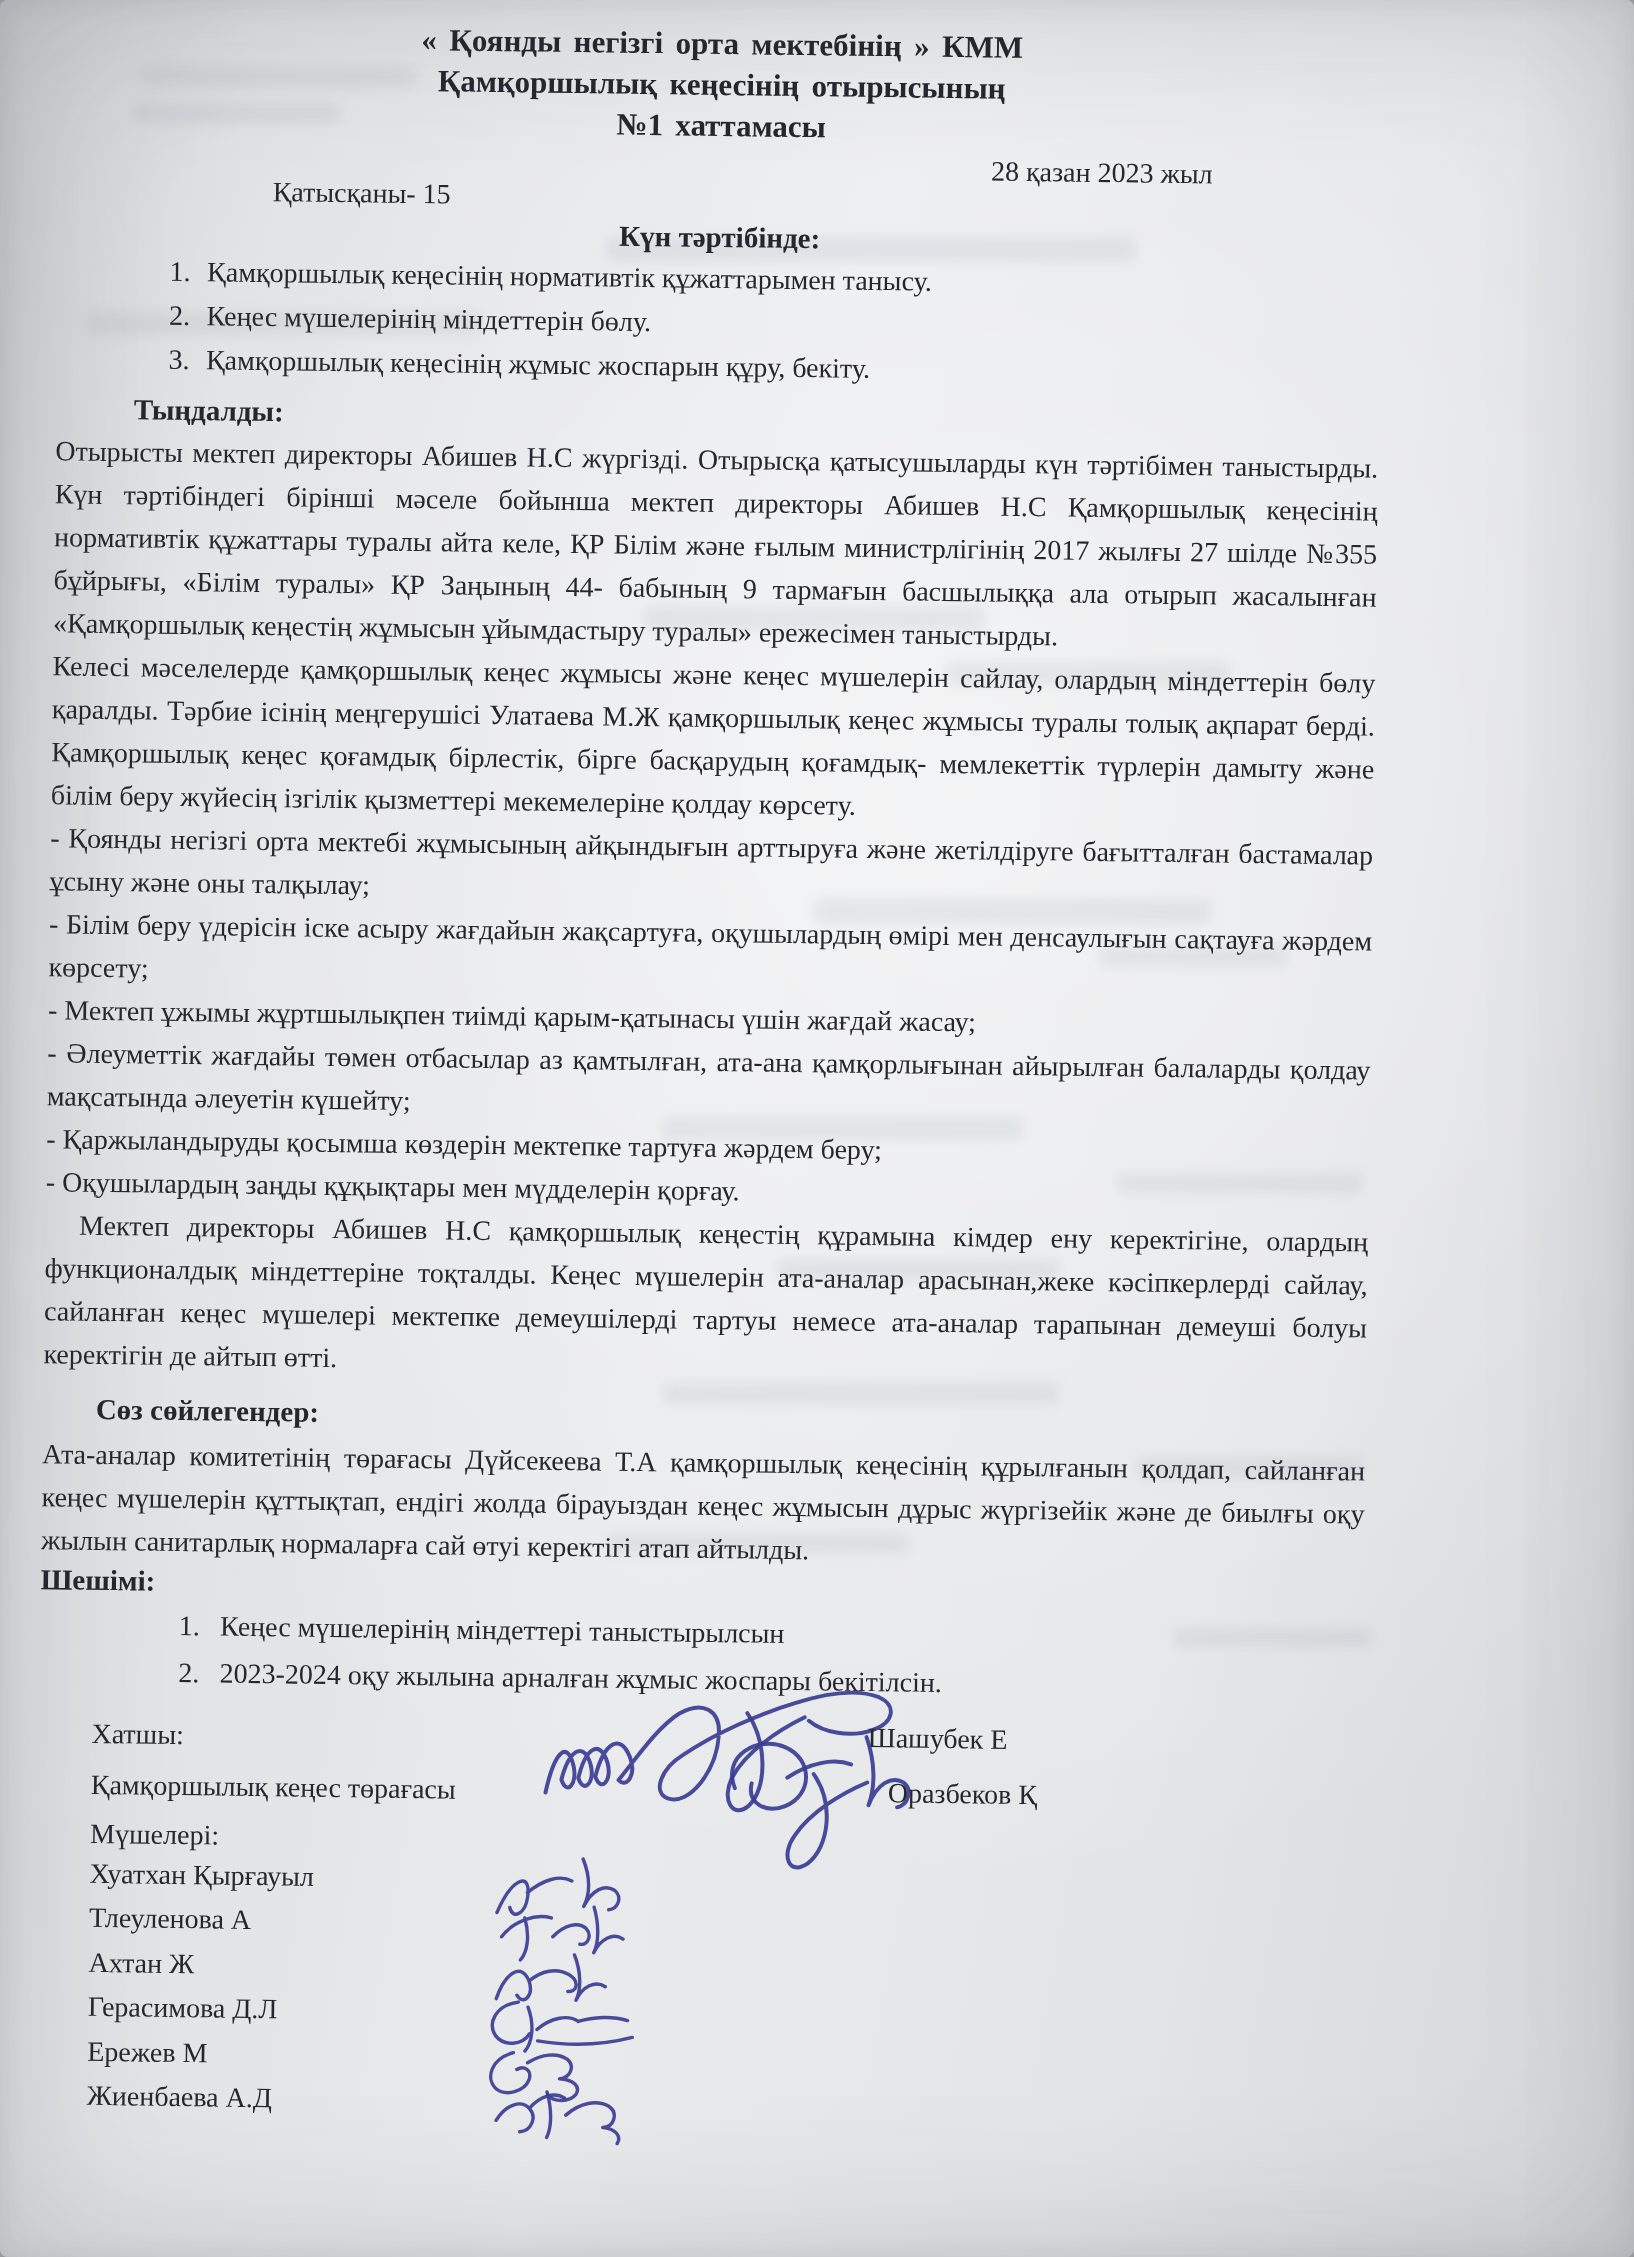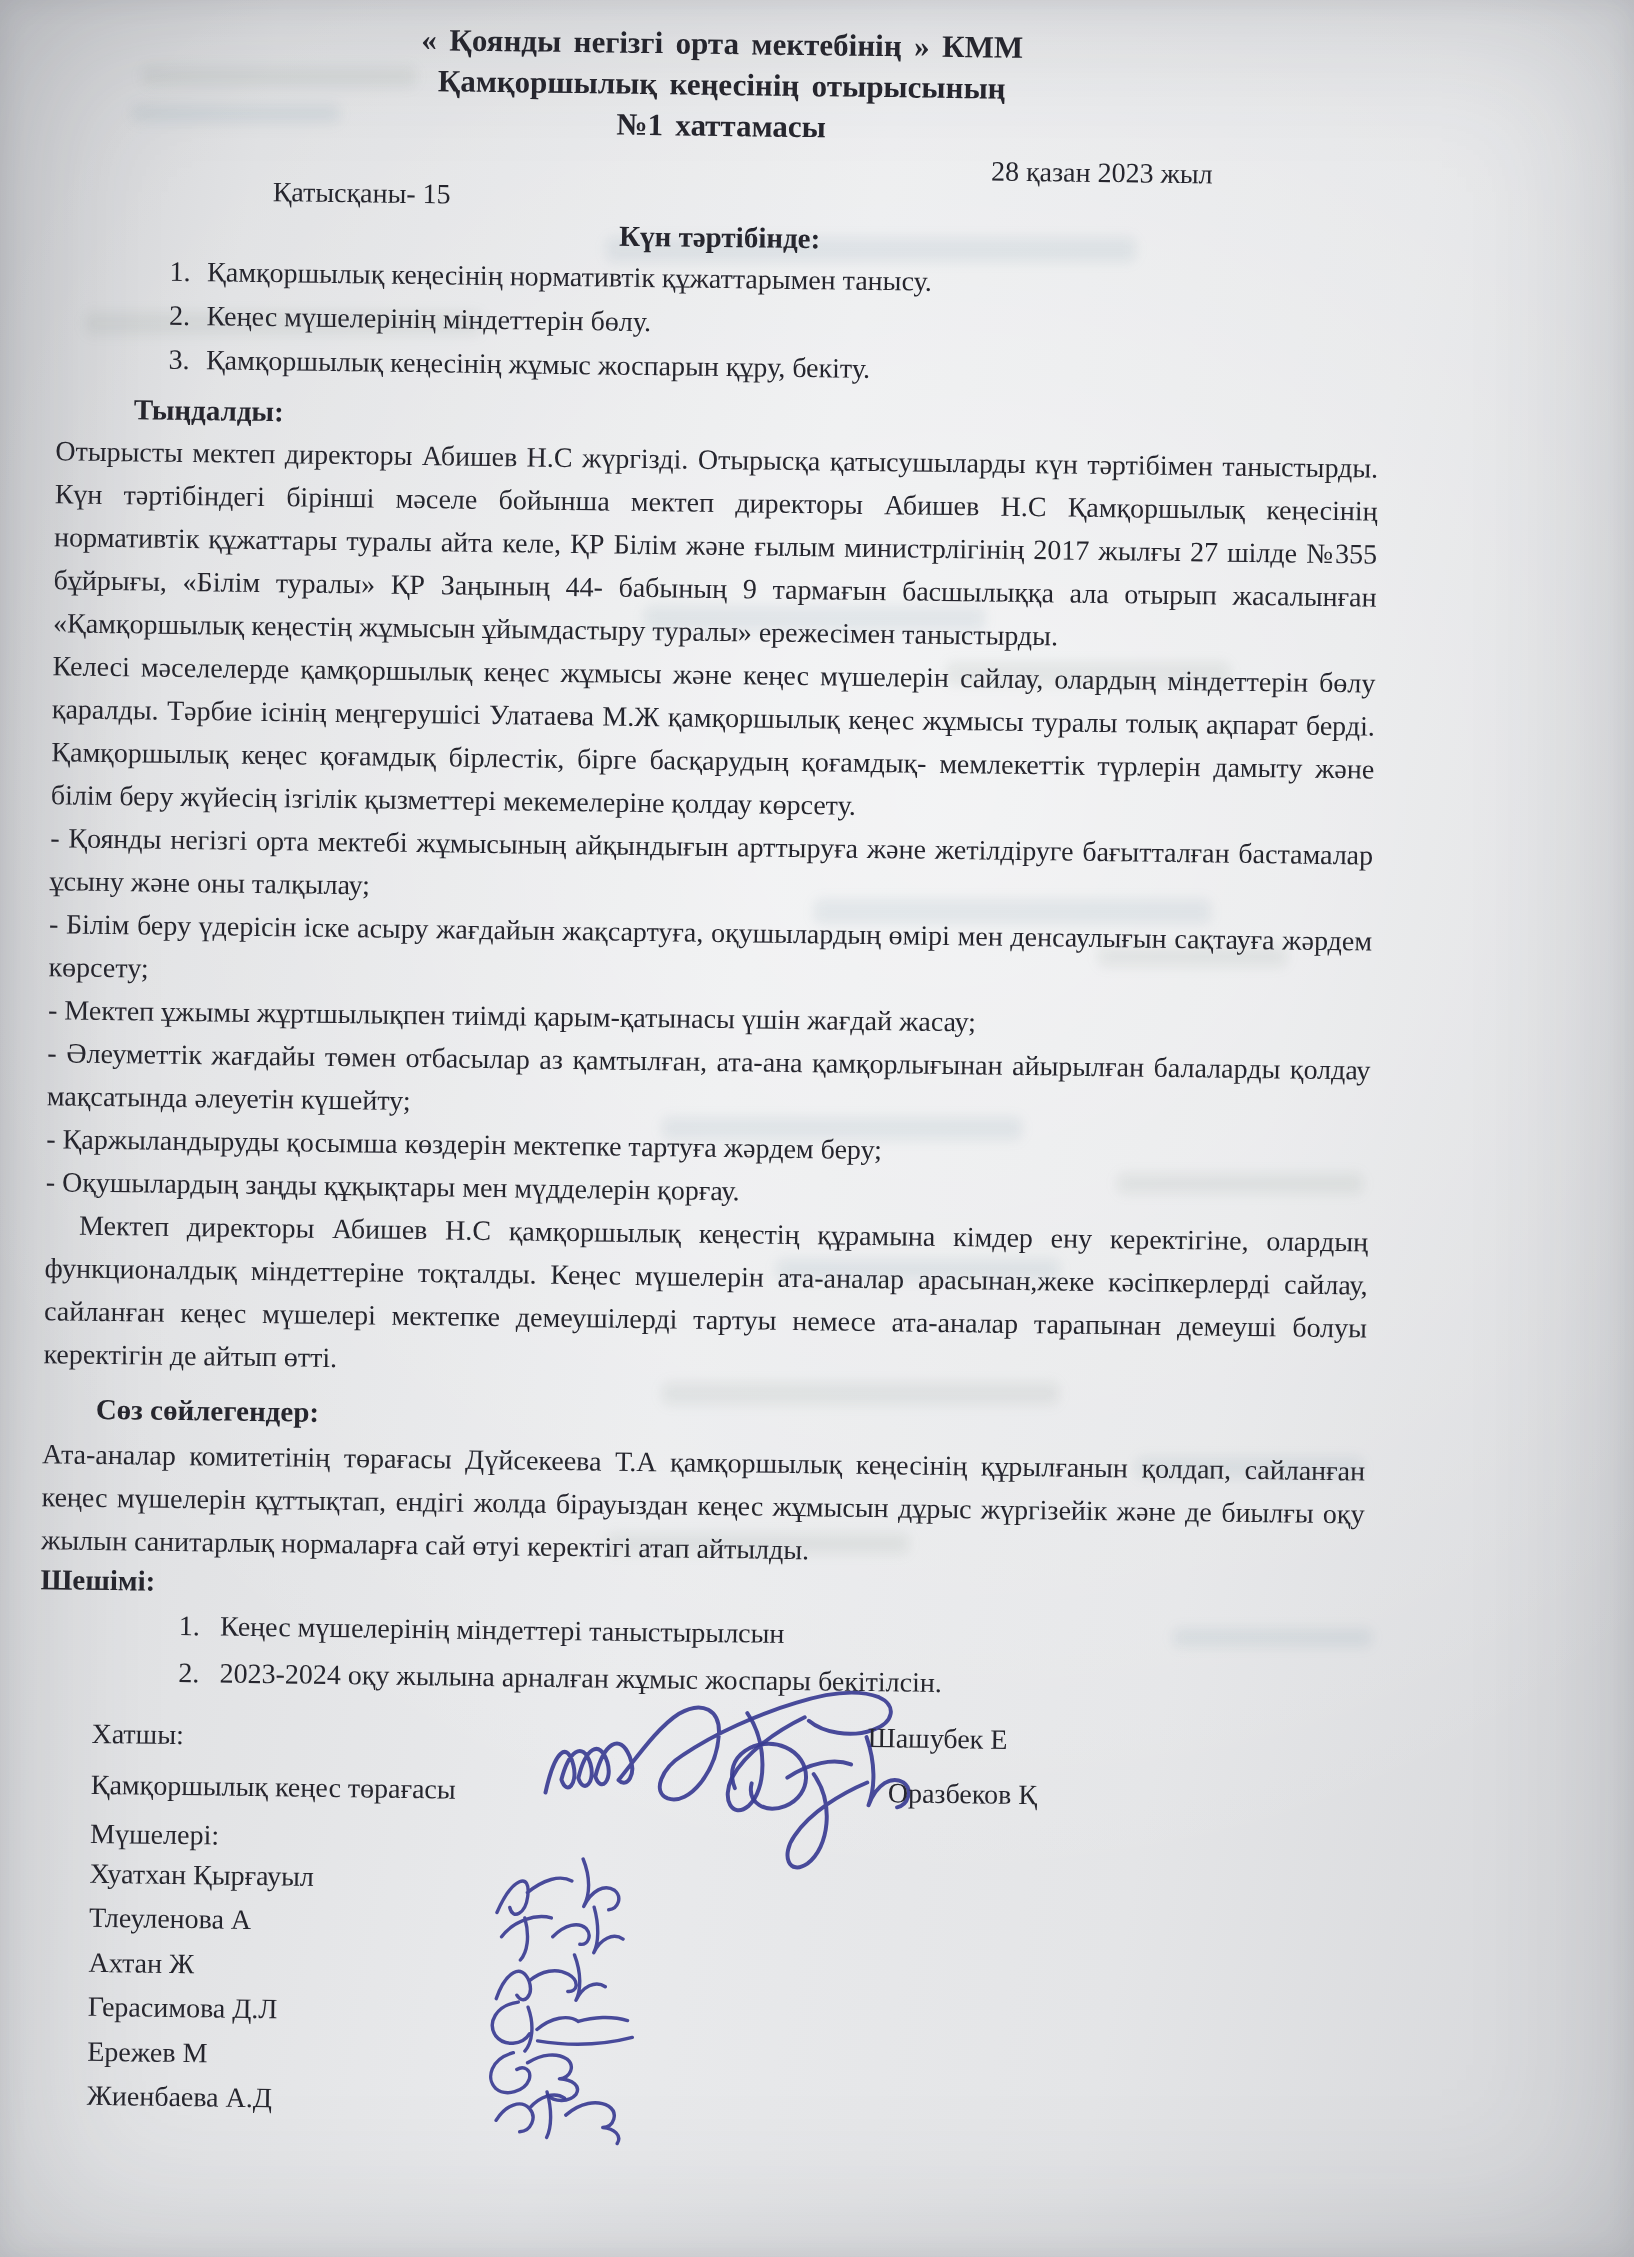--- a/index.html
+++ b/index.html
@@ -4,20 +4,21 @@
 <style>
   html,body{margin:0;padding:0;background:#97979d;}
   .paper{
     position:relative;width:1634px;height:2257px;overflow:hidden;
     background:
       radial-gradient(120% 90% at 58% 35%, rgba(255,255,255,.5) 0%, rgba(255,255,255,0) 55%),
       linear-gradient(100deg,#cdced1 0%,#dfe0e2 14%,#e9eaec 45%,#e4e5e7 72%,#d5d6d9 100%);
     box-shadow: inset 0 0 161px rgba(60,62,75,.22), inset 0 0 28px rgba(60,62,75,.10);
     font-family:"Liberation Serif","DejaVu Serif",serif;
     color:#26262e;
+    border-radius:8px;
   }
   .content{position:absolute;left:61px;top:23px;width:1323px;transform:rotate(.75deg);transform-origin:50% 0;}
   .title-block{text-align:center;font-weight:700;font-size:31px;line-height:41px;word-spacing:4.7px;}
   .meta{position:relative;height:64px;margin-top:7.6px;font-size:28px;}
   .date{position:absolute;left:932px;top:-1.9px;}
   .attended{position:absolute;left:214px;top:28px;}
   .agenda-head{text-align:center;font-weight:700;font-size:29px;line-height:38px;}
   .num-list{margin:0;padding:0;font-size:28px;}
   ol.agenda{margin:1.9px 0 0 140px;line-height:44px;}
   ol.agenda li{padding-left:9.5px;}

